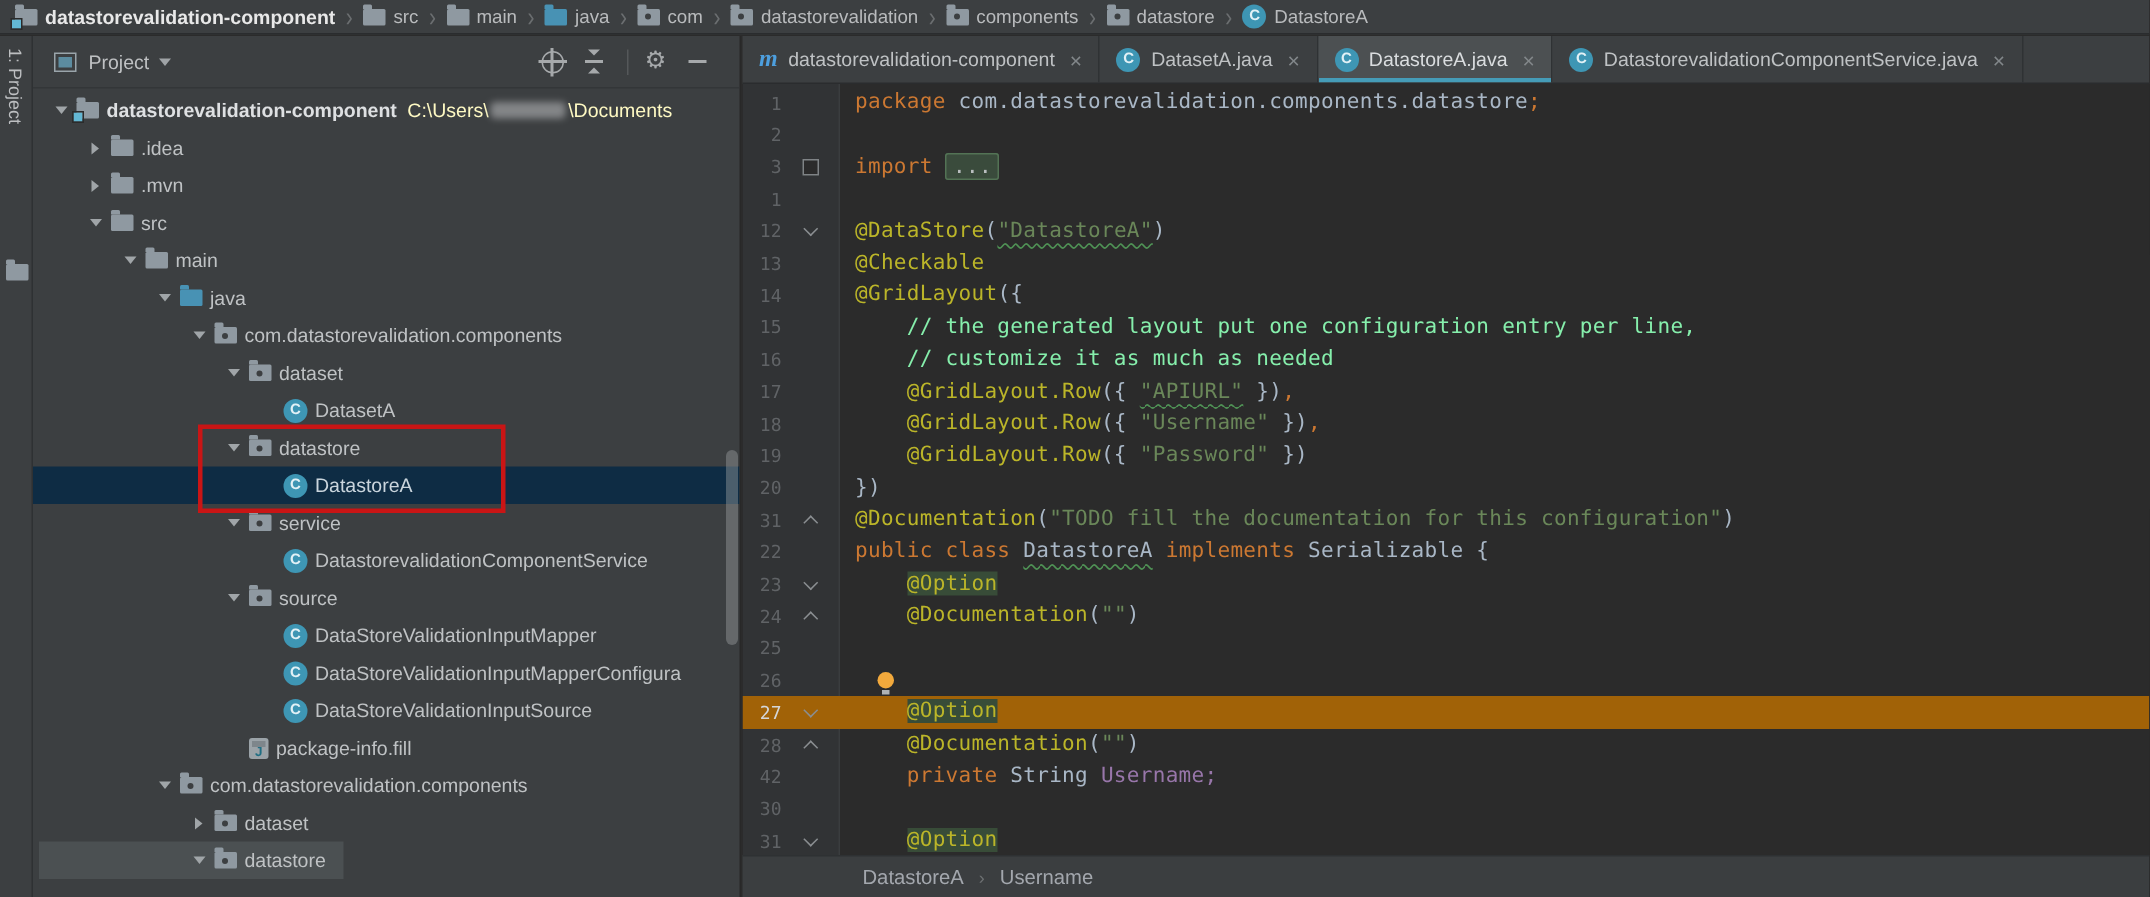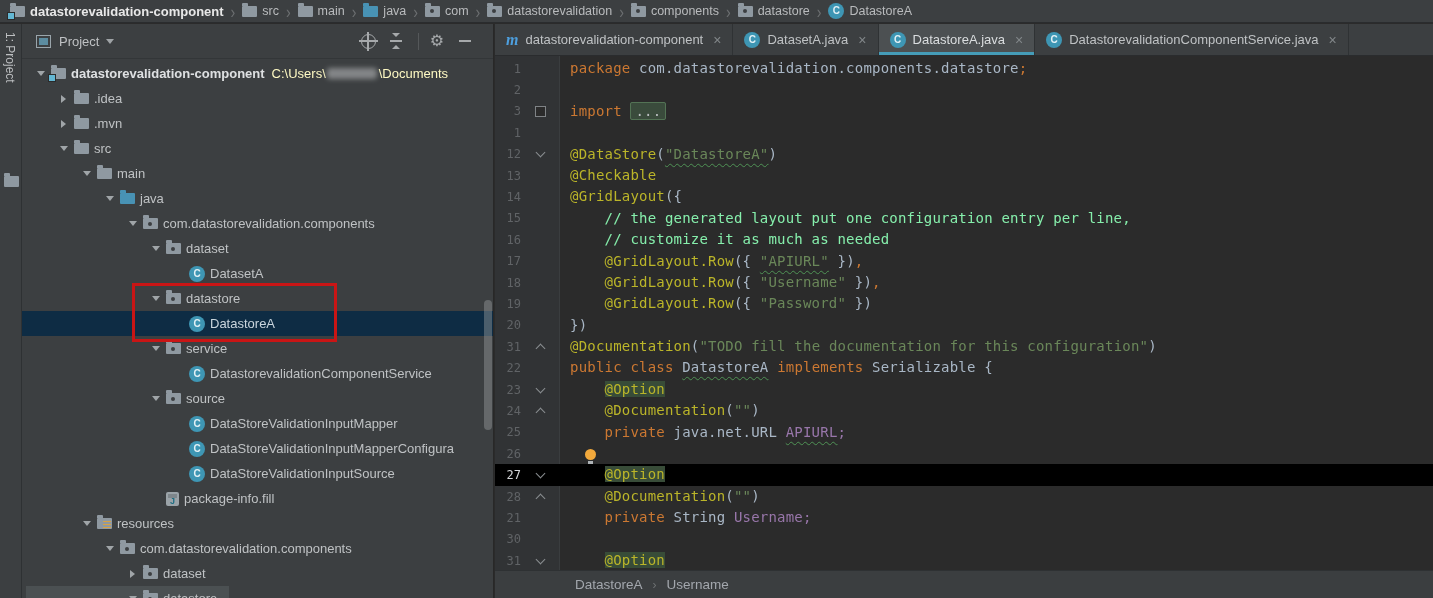--- a/index.html
+++ b/index.html
@@ -77,21 +77,21 @@
   #editor{position:absolute;left:495px;top:24px;width:938px;height:574px;background:#2B2B2B}
   #tabs{height:31px;background:#3C3F41;display:flex;border-bottom:1px solid #2A2C2E;overflow:hidden}
   .tab{display:flex;align-items:center;gap:7px;padding:0 11px;border-right:1px solid #2F3234;
        color:#BFC2C4;font-size:13px;white-space:nowrap}
   .tab.active{background:#4C5052;box-shadow:inset 0 -3px 0 #459CB8;color:#DADDDF}
   .tab .x{color:#82878A;font-size:14px;margin-left:3px;line-height:14px}
   #codewrap{position:absolute;top:32px;left:0;width:938px;height:514px;overflow:hidden}
   #gutterbg{position:absolute;left:0;top:0;width:64px;height:514px;background:#313335;border-right:1px solid #3A3D3F}
   #code{position:absolute;left:0;top:2px;width:938px}
   .crow{position:relative;height:21.4px;display:flex;align-items:center}
-  .crow.caret{background:#000000}
+  .crow.caret{background:#a16207}
   .ln{width:26px;text-align:right;color:#606366;font:12px "DejaVu Sans Mono",monospace;flex:none}
   .crow.caret .ln{color:#D4D6D8}
   .fdc{width:38px;flex:none;display:flex;justify-content:center;align-items:center}
   .fd-down{width:6px;height:6px;border-right:1.7px solid #8A8E91;border-bottom:1.7px solid #8A8E91;
            transform:rotate(45deg);margin-top:-3px}
   .fd-up{width:6px;height:6px;border-right:1.7px solid #8A8E91;border-bottom:1.7px solid #8A8E91;
          transform:rotate(-135deg);margin-top:3px}
   .fd-plus{width:9px;height:9px;border:1px solid #7F8386;color:#A5A8AB;font:bold 9px/8px "DejaVu Sans Mono",monospace;
            text-align:center;background:#2B2B2B}
   .ctext{font:14px/21.4px "DejaVu Sans Mono",monospace;white-space:pre;letter-spacing:.2px;margin-left:11px}
@@ -294,27 +294,20 @@
       <div class="trow" style="padding-left: 146px;">
         <span class="arrow"></span>
         <span class="ic cico">C</span>
         <span class="tlab">DataStoreValidationInputSource</span>
       </div>
       <div class="trow" style="padding-left: 123px;">
         <span class="arrow"></span>
         <span class="ic jico">J</span>
         <span class="tlab">package-info.fill</span>
       </div>
-      <div class="trow" style="padding-left: 54px;">
-        <span class="arrow">
-          <span class="arr-exp"></span>
-        </span>
-        <span class="ic fico f-res"></span>
-        <span class="tlab">resources</span>
-      </div>
       <div class="trow" style="padding-left: 77px;">
         <span class="arrow">
           <span class="arr-exp"></span>
         </span>
         <span class="ic fico f-pkg"></span>
         <span class="tlab">com.datastorevalidation.components</span>
       </div>
       <div class="trow" style="padding-left: 100px;">
         <span class="arrow">
           <span class="arr-col"></span>
@@ -451,21 +444,20 @@
         <div class="crow">
           <span class="ln">24</span>
           <span class="fdc">
             <span class="fd-up"></span>
           </span>
           <span class="ctext"><span class="def">    </span><span class="ann">@Documentation</span><span class="def">(</span><span class="str">""</span><span class="def">)</span></span>
         </div>
         <div class="crow">
           <span class="ln">25</span>
           <span class="fdc"></span>
-          <span class="ctext"><span class="def">    </span><span class="kw">private </span><span class="def">java.net.URL </span><span class="fld wv">APIURL</span><span class="fld">;</span></span>
         </div>
         <div class="crow">
           <span class="ln">26</span>
           <span class="fdc"></span>
           <span class="ctext"><span class="bulb"></span></span>
         </div>
         <div class="crow caret">
           <span class="ln">27</span>
           <span class="fdc">
             <span class="fd-down"></span>
@@ -473,21 +465,21 @@
           <span class="ctext"><span class="def">    </span><span class="annhl">@Option</span></span>
         </div>
         <div class="crow">
           <span class="ln">28</span>
           <span class="fdc">
             <span class="fd-up"></span>
           </span>
           <span class="ctext"><span class="def">    </span><span class="ann">@Documentation</span><span class="def">(</span><span class="str">""</span><span class="def">)</span></span>
         </div>
         <div class="crow">
-          <span class="ln">21</span>
+          <span class="ln">42</span>
           <span class="fdc"></span>
           <span class="ctext"><span class="def">    </span><span class="kw">private </span><span class="def">String </span><span class="fld">Username</span><span class="fld">;</span></span>
         </div>
         <div class="crow">
           <span class="ln">30</span>
           <span class="fdc"></span>
           <span class="ctext"></span>
         </div>
         <div class="crow">
           <span class="ln">31</span>

